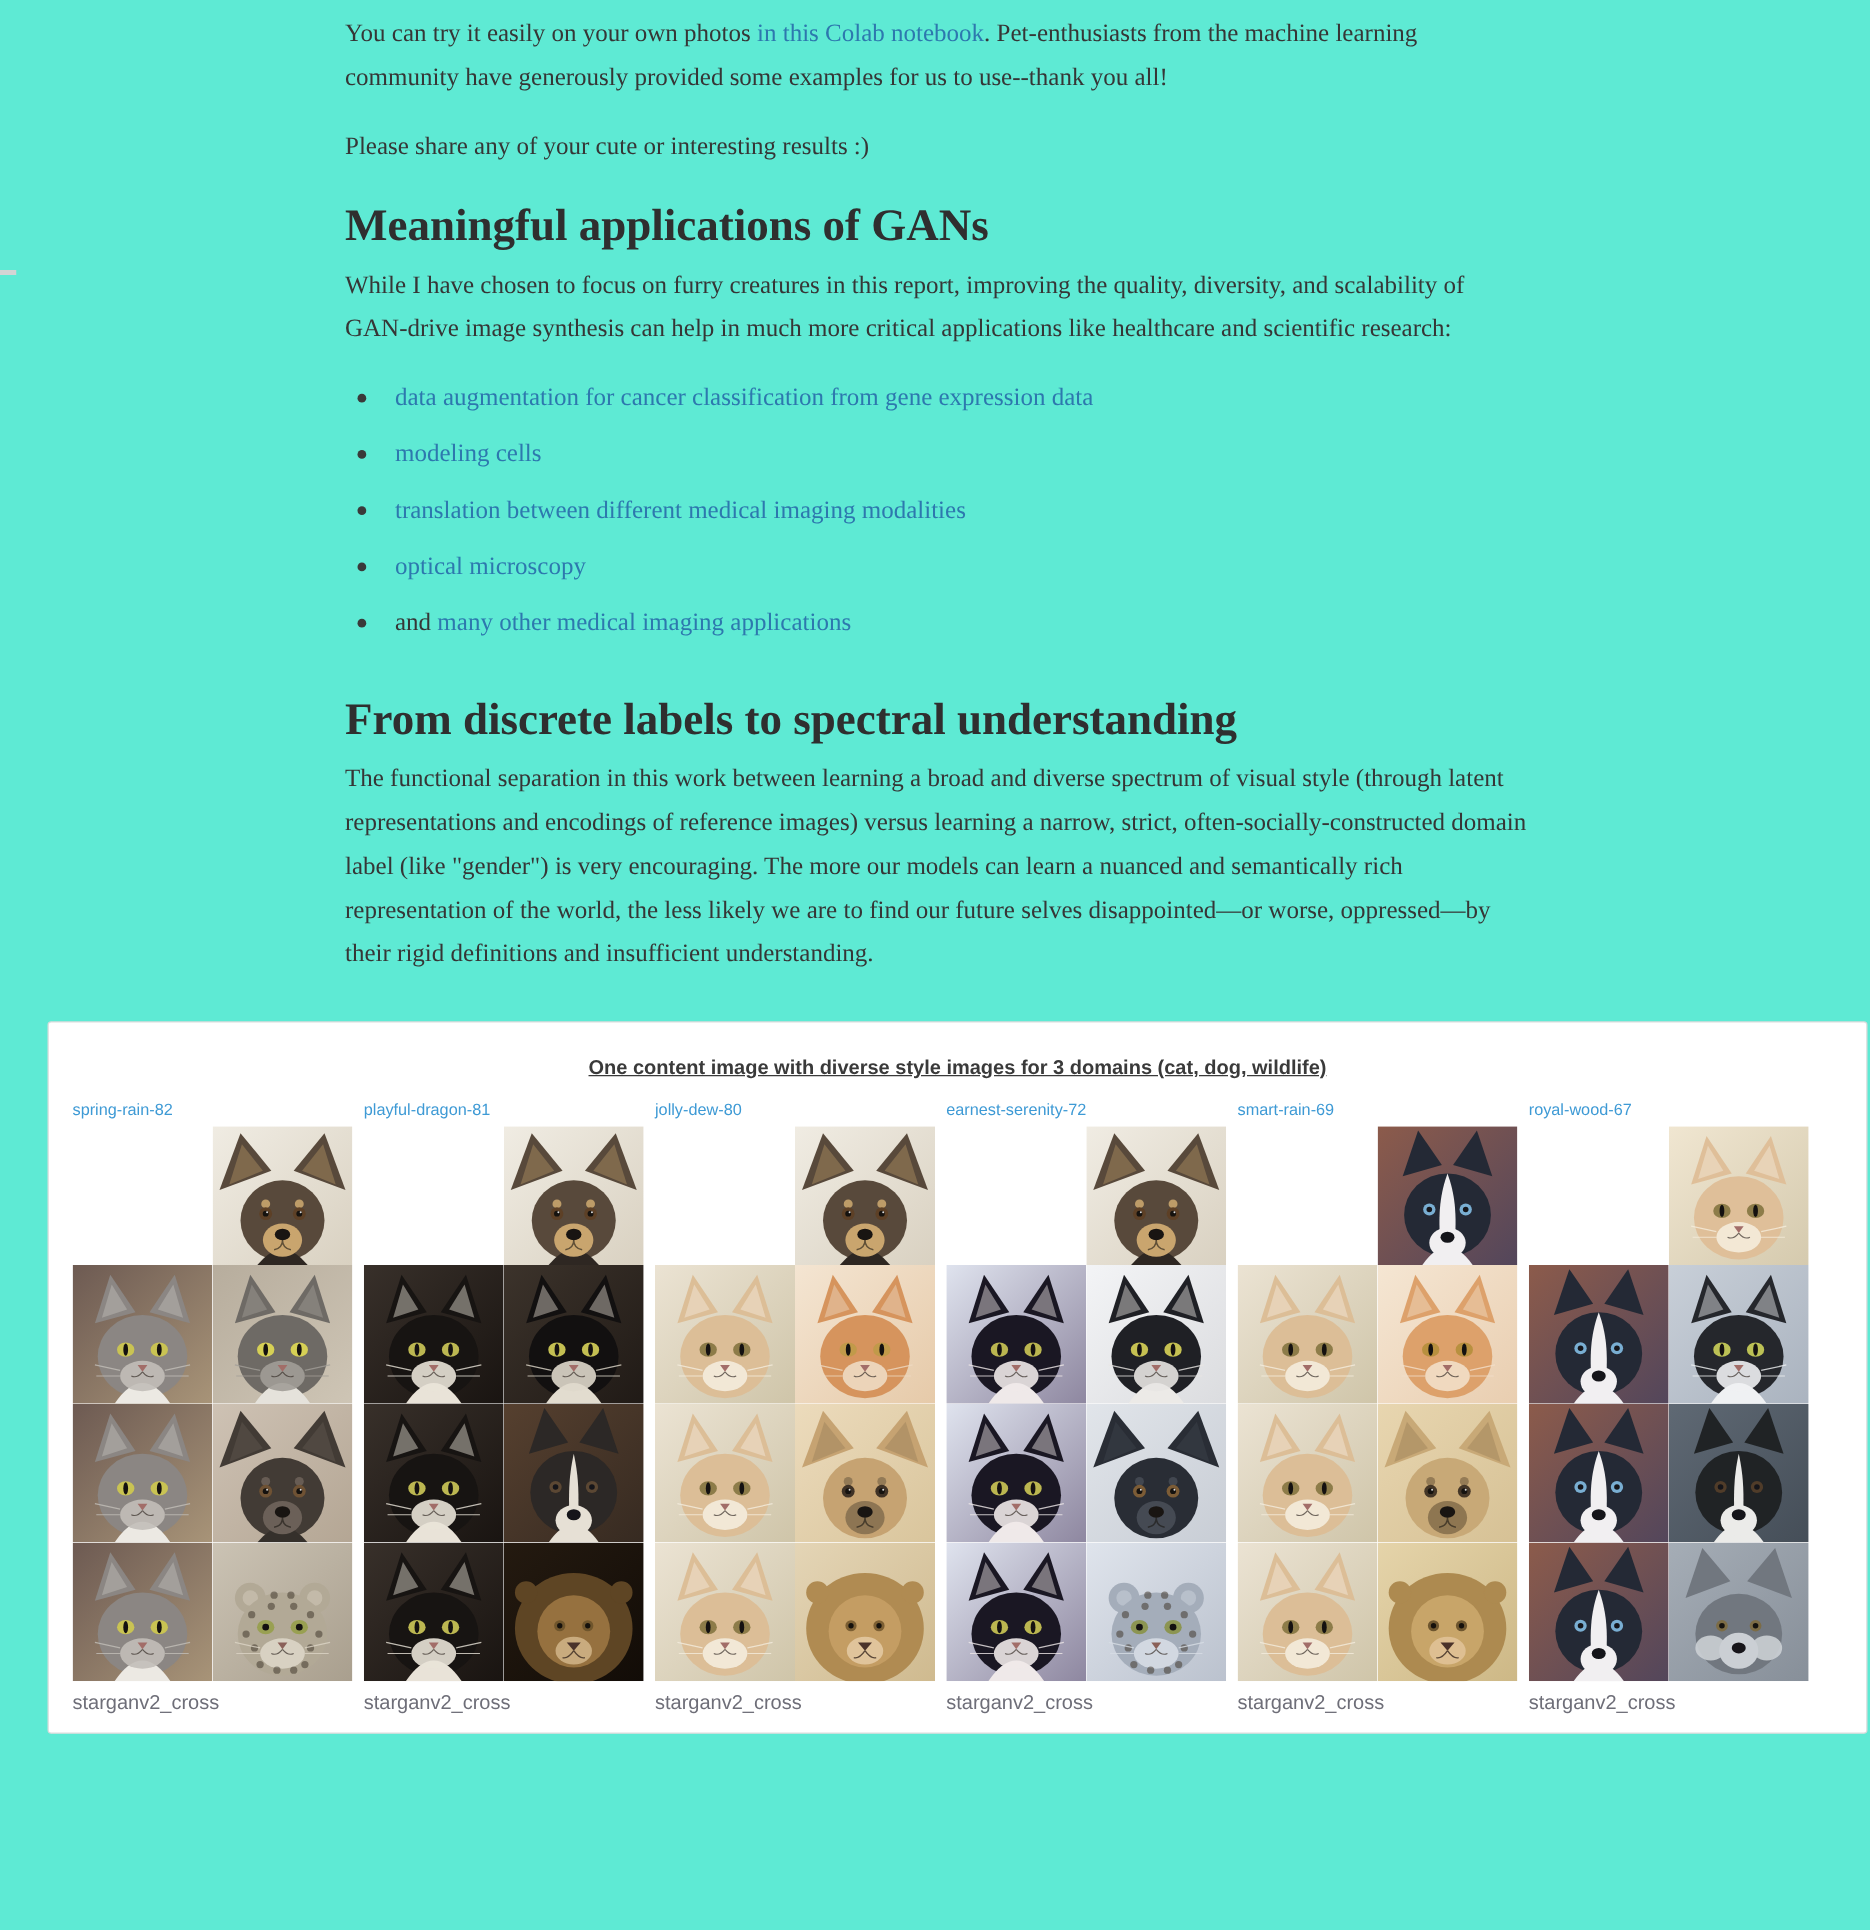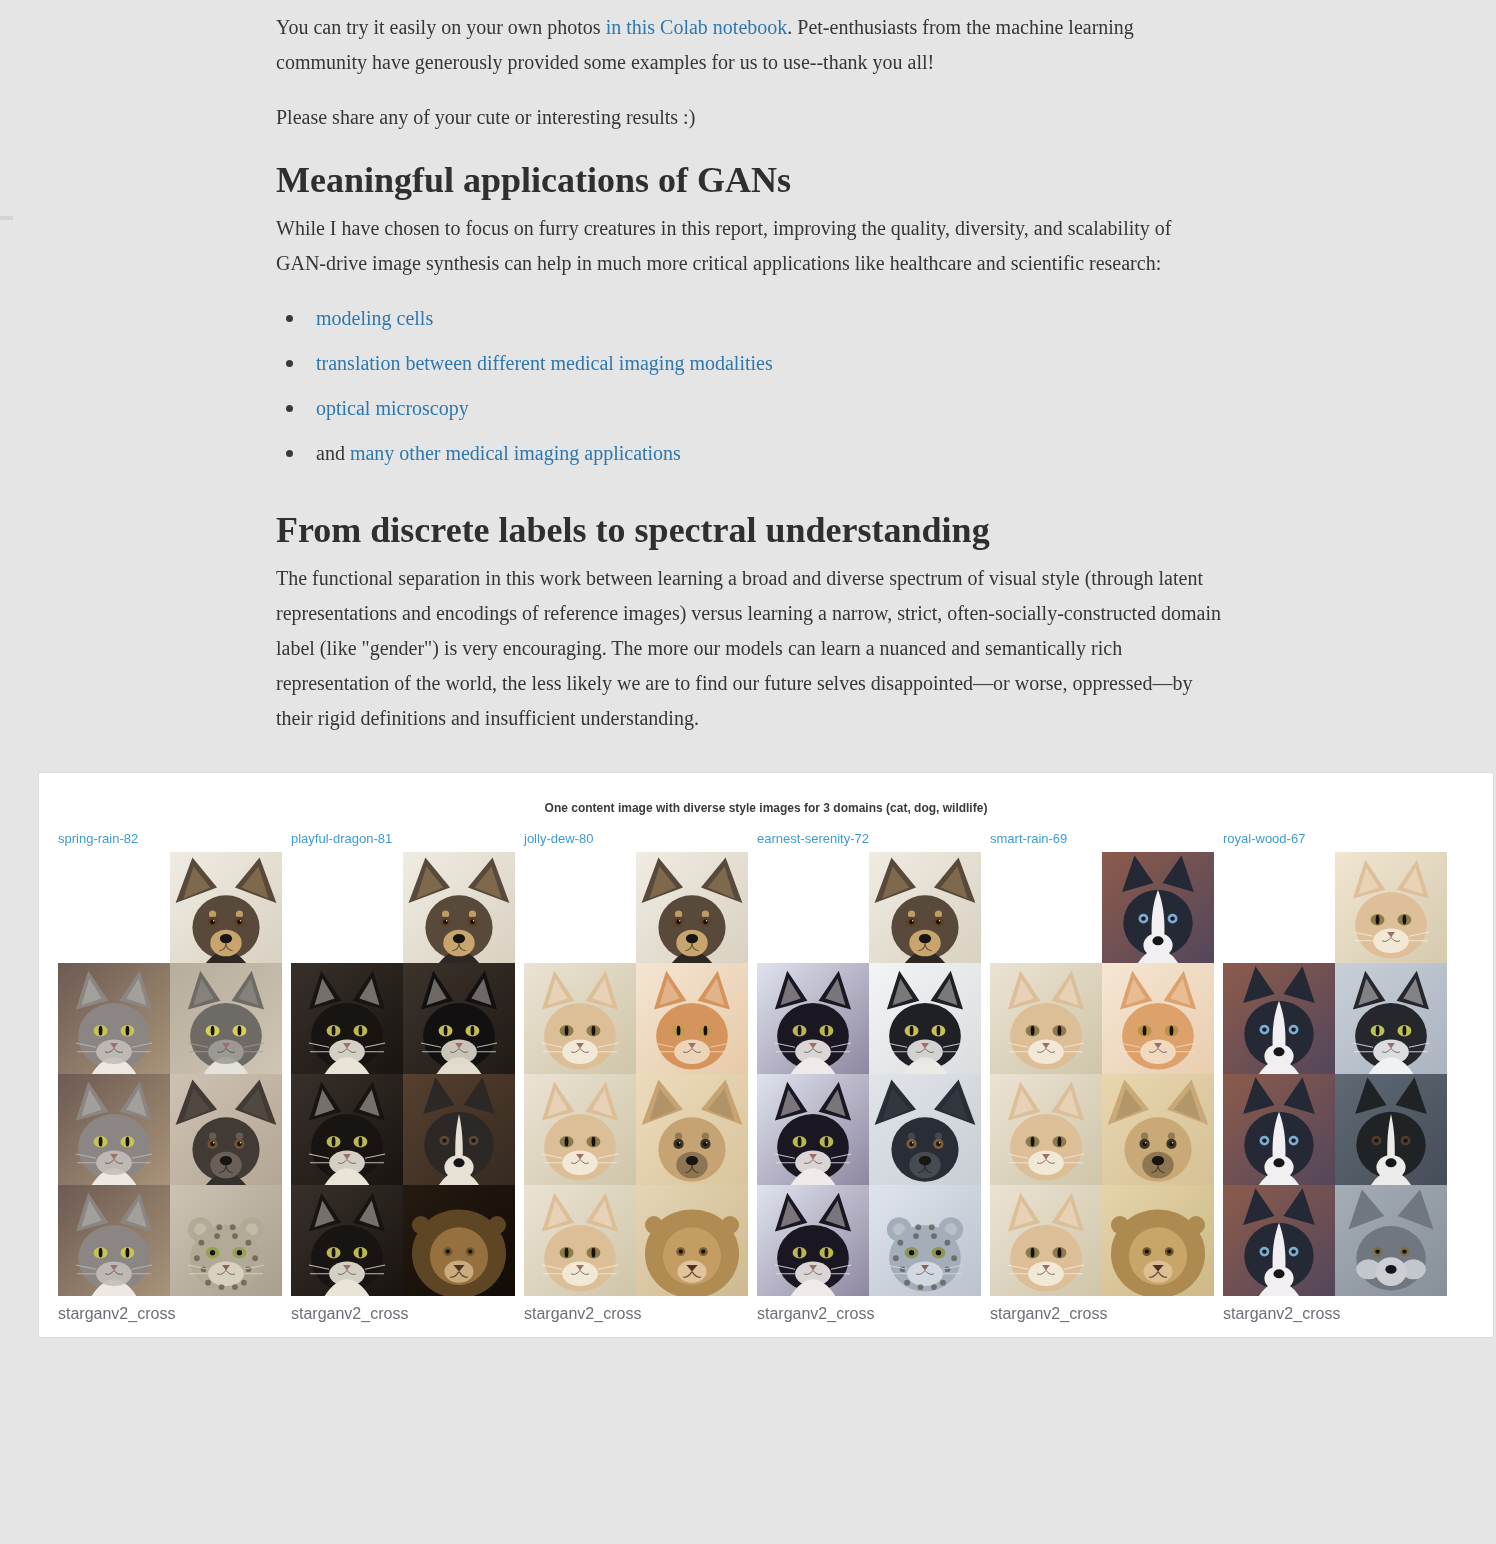--- a/index.html
+++ b/index.html
@@ -1,29 +1,29 @@
 <!DOCTYPE html>
 <html><head>
 <meta charset="utf-8">
 <style>
   html,body{margin:0;padding:0;background:#ffffff;}
-  .page{position:relative;width:1496px;height:1544px;overflow:hidden;background:#e5e5e5;
+  .page{position:relative;width:1496px;height:1544px;overflow:hidden;background:#5eead4;
         font-family:"Liberation Serif","DejaVu Serif",serif;color:#363636;}
   .edge-dash{position:absolute;left:0;top:216px;width:13px;height:4px;background:#d4d4d4;}
   article{width:946px;margin-left:276px;padding-top:10px;font-size:20px;line-height:35px;}
   article p{margin:0 0 20px 0;}
   .h{font-size:36px;line-height:38px;font-weight:700;color:#2f2f2f;margin:26px 0 12px 0;}
   .h.mt-lg{margin-top:40px;}
   .lnk{color:#2d78ae;text-decoration:none;cursor:pointer;}
   ul.apps{list-style:none;margin:18px 0 0 0;padding:0 0 0 10px;}
   ul.apps li{position:relative;padding-left:30px;margin-bottom:10px;}
   ul.apps li::before{content:"";position:absolute;left:0;top:14px;width:7px;height:7px;border-radius:50%;background:#3a3a3a;}
   .panel{box-sizing:border-box;width:1456px;margin:36px 0 0 38px;border:1px solid #dcdcdc;border-radius:3px;
          background:#fff;padding:28px 0 14px 0;font-family:"Liberation Sans","DejaVu Sans",sans-serif;}
-  .panel-title{text-align:center;font-size:12px;font-weight:700;color:#3a3a3a;margin-bottom:16px;}
+  .panel-title{text-align:center;font-size:16px;font-weight:700;color:#3a3a3a;margin-bottom:16px;text-decoration:underline;}
   .cols{display:flex;gap:9px;padding-left:19px;}
   .col{width:224px;flex:0 0 auto;}
   .run-label{font-size:13px;line-height:16px;color:#3e9ad5;margin-bottom:5px;white-space:nowrap;cursor:pointer;}
   .grid{display:grid;grid-template-columns:112px 112px;grid-auto-rows:111px;}
   .tile{position:relative;overflow:hidden;cursor:pointer;}
   .tile svg{display:block;width:100%;height:100%;}
   .cell-empty{background:#fff;}
   .caption{text-align:left;font-size:16px;color:#6e6e78;margin-top:9px;}
 </style>
 </head>
@@ -35,20 +35,21 @@
   <article>
     <p><span>You can try it easily on your own photos </span><a class="lnk">in this Colab notebook</a><span>. Pet-enthusiasts from the machine learning community have generously provided some examples for us to use--thank you all!</span></p>
 
     <p>Please share any of your cute or interesting results :)</p>
 
     <h2 class="h">Meaningful applications of GANs</h2>
 
     <p>While I have chosen to focus on furry creatures in this report, improving the quality, diversity, and scalability of GAN-drive image synthesis can help in much more critical applications like healthcare and scientific research:</p>
 
     <ul class="apps">
+      <li><a class="lnk">data augmentation for cancer classification from gene expression data</a></li>
       <li><a class="lnk">modeling cells</a></li>
       <li><a class="lnk">translation between different medical imaging modalities</a></li>
       <li><a class="lnk">optical microscopy</a></li>
       <li><span>and </span><a class="lnk">many other medical imaging applications</a></li>
     </ul>
 
     <h2 class="h mt-lg">From discrete labels to spectral understanding</h2>
 
     <p>The functional separation in this work between learning a broad and diverse spectrum of visual style (through latent representations and encodings of reference images) versus learning a narrow, strict, often-socially-constructed domain label (like "gender") is very encouraging. The more our models can learn a nuanced and semantically rich representation of the world, the less likely we are to find our future selves disappointed—or worse, oppressed—by their rigid definitions and insufficient understanding.</p>
   </article>

